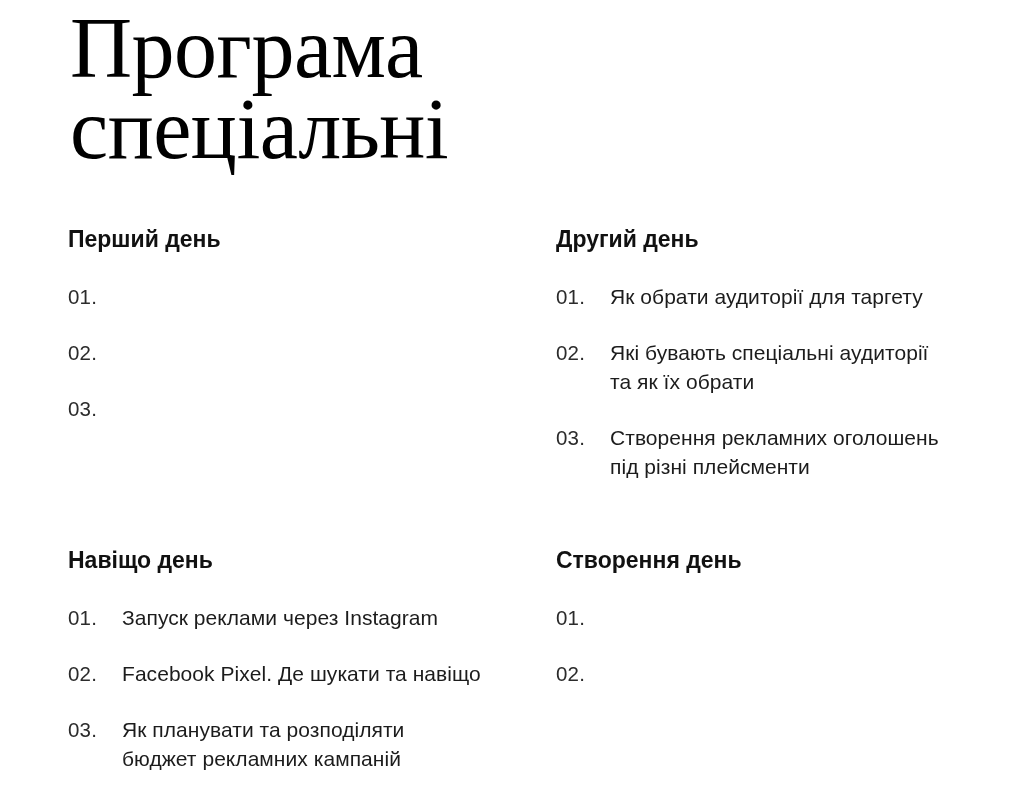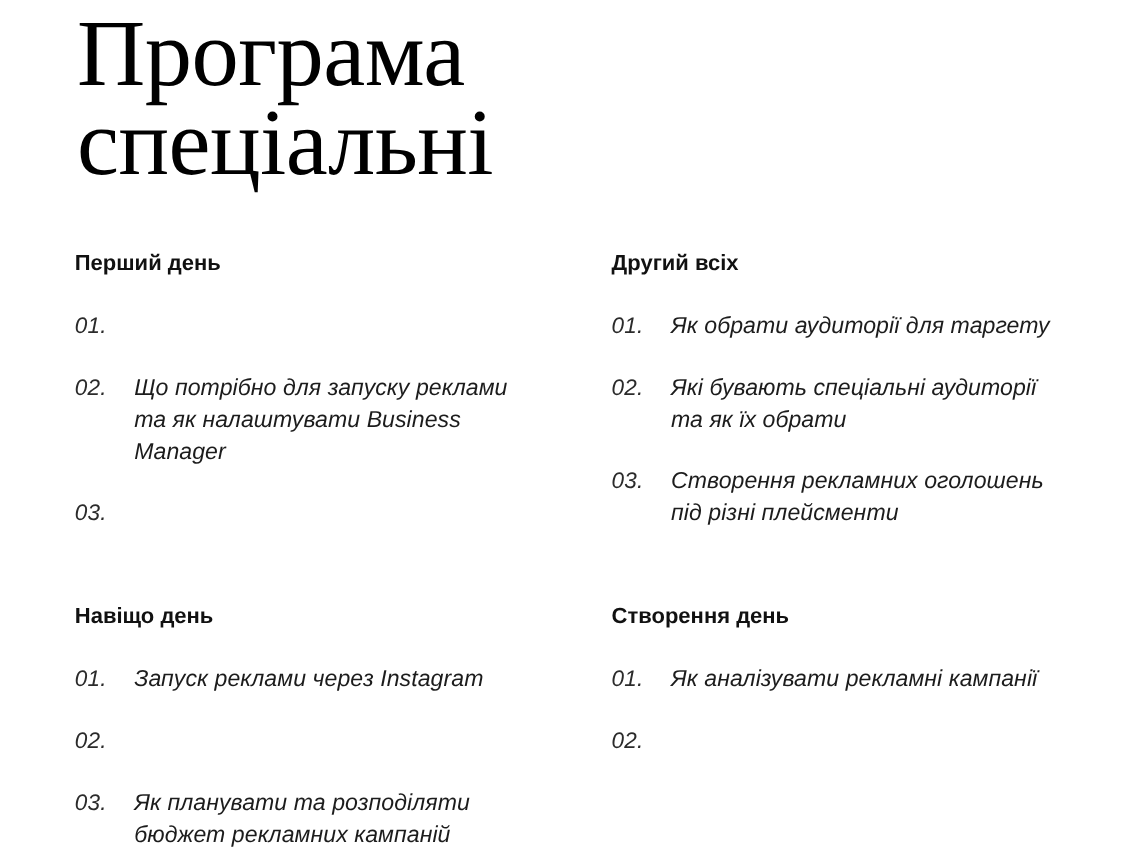--- a/index.html
+++ b/index.html
@@ -57,32 +57,31 @@
 
   .column {
     box-sizing: border-box;
   }
   .column.left  { width: 494px; padding-left: 68px; }
   .column.right { width: 527px; padding-left: 62px; }
 
   .day-heading {
     font-family: "Liberation Sans", sans-serif;
     font-weight: 700;
-    font-size: 20px;
+    font-size: 23px;
     line-height: 22px;
     color: #111111;
     letter-spacing: 0px;
     margin: 0 0 32px 0;
   }
 
   .items {
     list-style: none;
     margin: 0;
     padding: 0;
-    font-style: italic;
   }
 
   .item {
     display: flex;
     align-items: flex-start;
     margin-bottom: 27px;
   }
   .item:last-child { margin-bottom: 0; }
 
   .item-num {
@@ -125,31 +124,29 @@
     <div class="col-row first-row">
 
       <div class="column left">
         <div class="day-heading">Перший день</div>
         <ul class="items">
           <li class="item">
             <span class="item-num">01.</span>
           </li>
           <li class="item">
             <span class="item-num">02.</span>
-            <span class="item-text">Що потрібно для запуску реклами
-та як налаштувати Business Manager</span>
           </li>
           <li class="item">
             <span class="item-num">03.</span>
           </li>
         </ul>
       </div>
 
       <div class="column right">
-        <div class="day-heading">Другий всіх</div>
+        <div class="day-heading">Другий день</div>
         <ul class="items">
           <li class="item">
             <span class="item-num">01.</span>
             <span class="item-text">Як обрати аудиторії для таргету</span>
           </li>
           <li class="item">
             <span class="item-num">02.</span>
             <span class="item-text">Які бувають спеціальні аудиторії
 та як їх обрати</span>
           </li>
@@ -169,35 +166,35 @@
 
       <div class="column left">
         <div class="day-heading">Навіщо день</div>
         <ul class="items">
           <li class="item">
             <span class="item-num">01.</span>
             <span class="item-text">Запуск реклами через Instagram</span>
           </li>
           <li class="item">
             <span class="item-num">02.</span>
+            <span class="item-text">Facebook Pixel. Де шукати та навіщо</span>
           </li>
           <li class="item">
             <span class="item-num">03.</span>
             <span class="item-text">Як планувати та розподіляти
 бюджет рекламних кампаній</span>
           </li>
         </ul>
       </div>
 
       <div class="column right">
         <div class="day-heading">Створення день</div>
         <ul class="items">
           <li class="item">
             <span class="item-num">01.</span>
-            <span class="item-text">Як аналізувати рекламні кампанії</span>
           </li>
           <li class="item">
             <span class="item-num">02.</span>
           </li>
         </ul>
       </div>
 
     </div>
 
   </div>

